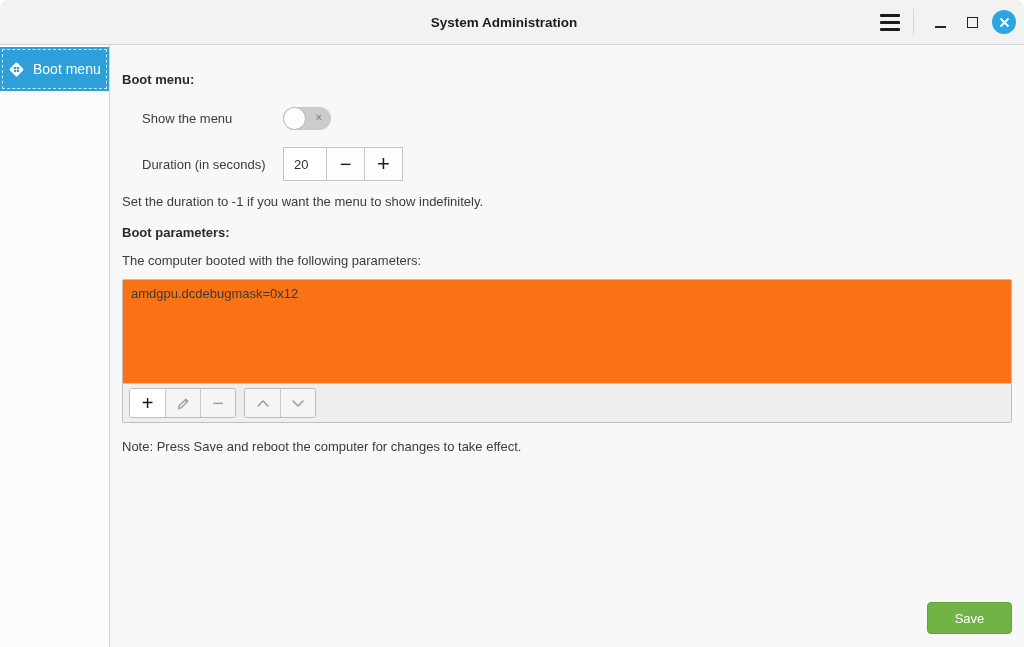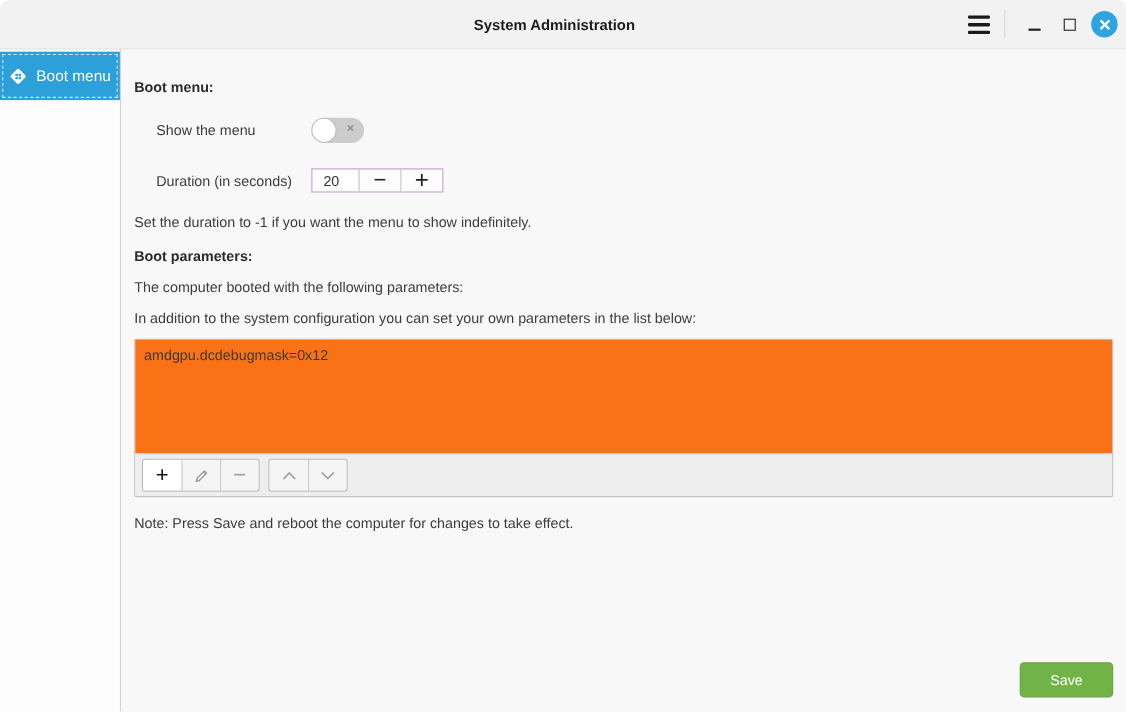--- a/index.html
+++ b/index.html
@@ -31,21 +31,21 @@
   .row { display:flex; align-items:center; margin-left:20px; }
   .row-label { width:141px; flex:0 0 141px; font-size:13px; color:#3c3c3c; }
   .hint, .para, .note { font-size:13px; color:#3c3c3c; }
 
   
   .toggle { width:48px; height:23px; border-radius:12px; background:#cccccc; position:relative; cursor:pointer; }
   .toggle .knob { position:absolute; left:1px; top:1px; width:21px; height:21px; border-radius:50%; background:#ffffff; box-shadow:0 0 0 1px rgba(0,0,0,0.08); }
   .toggle .off-x { position:absolute; right:9px; top:50%; transform:translateY(-54%); font-size:11px; color:#8f8f8f; font-weight:bold; line-height:1; }
 
   
-  .spin { display:flex; height:22px; border:1px solid #c3c3c3; border-radius:0; background:#f0abfc; overflow:hidden; }
+  .spin { display:flex; height:34px; border:1px solid #c3c3c3; border-radius:0; background:#4c1d95; overflow:hidden; }
   .spin input { width:42px; border:none; outline:none; background:#ffffff; font-size:13px; color:#2f2f2f; padding-left:10px; font-family:"Liberation Sans", sans-serif; }
   .spin .cell { width:38px; display:flex; align-items:center; justify-content:center; border-left:1px solid #c9c9c9; font-size:20px; color:#1d1d1d; cursor:pointer; background:#fdfdfd; user-select:none; }
   .spin .cell.plus { font-size:22px; font-weight:400; }
 
   .mono { font-family:"DejaVu Sans Mono", monospace; font-size:13px; color:#2e2e2e; margin-left:20px; white-space:nowrap; }
 
   
   .listwidget { border:1px solid #bfbfc3; border-radius:2px; background:#ffffff; margin-top:11px; width:890px; }
   .listarea { height:103px; background:#f97316; overflow:auto; }
   .list-item { font-size:13px; color:#3a3a3a; padding:6px 8px 0 8px; }
@@ -132,21 +132,20 @@
         </div>
       </div>
 
       <div class="hint mt13">Set the duration to -1 if you want the menu to show indefinitely.</div>
 
       <div class="h-label mt26">Boot parameters:</div>
 
       <div class="para mt13">The computer booted with the following parameters:</div>
 
 
-      <div class="para mt14">In addition to the system configuration you can set your own parameters in the list below:</div>
 
       <div class="listwidget">
         <div class="listarea">
           <div class="list-item">amdgpu.dcdebugmask=0x12</div>
         </div>
         <div class="list-toolbar">
           <div class="btn-group">
             <div class="tool-btn enabled">
               <span class="txt">+</span>
             </div>

